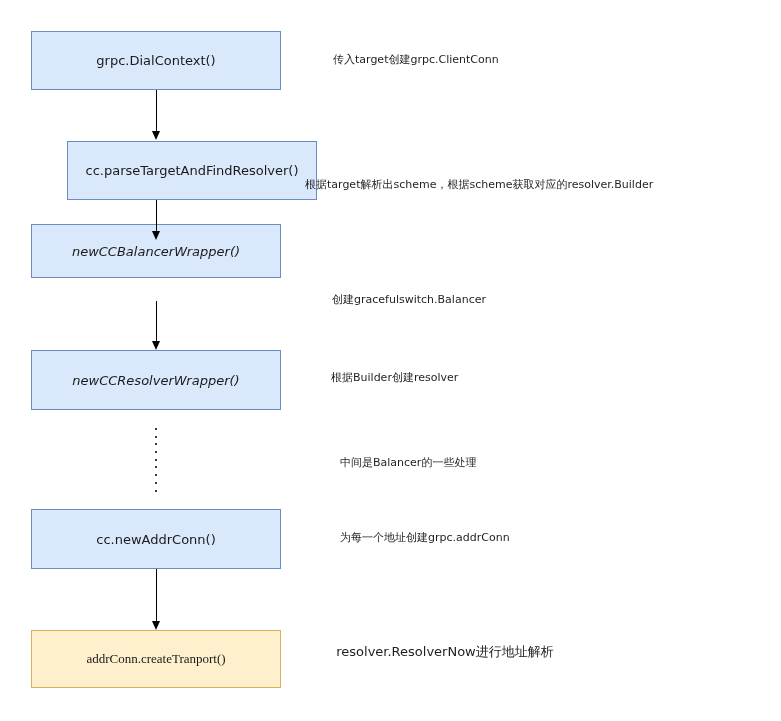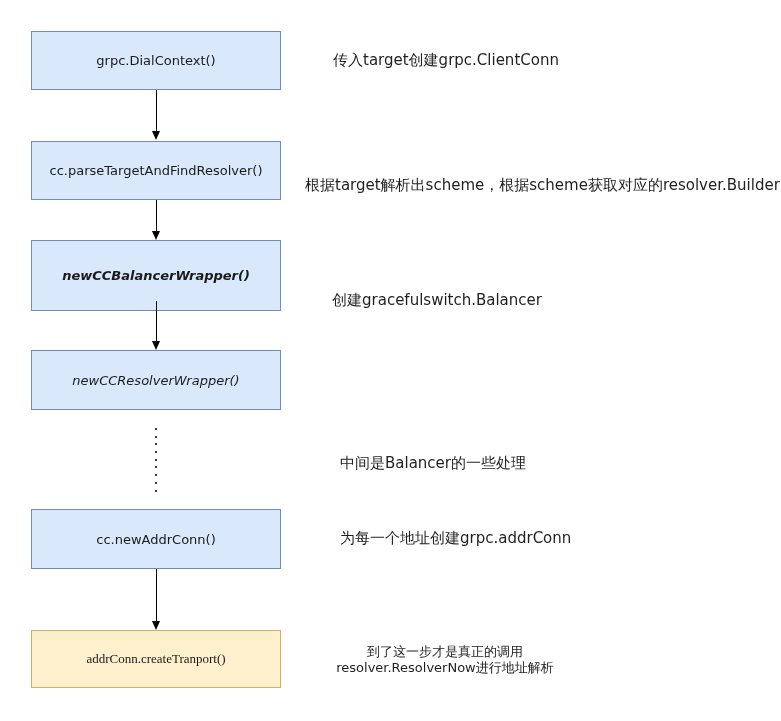--- a/index.html
+++ b/index.html
@@ -21,39 +21,39 @@
   .arrow .head {
     position:absolute; bottom:0; left:2px; width:0; height:0;
     border-left:4.5px solid transparent; border-right:4.5px solid transparent;
     border-top:9px solid #000;
   }
   .dotted-connector {
     position:absolute; left:155px; top:428px; width:2px; height:69px;
     background:repeating-linear-gradient(to bottom,#3a3a3a 0 2px,transparent 2px 7.7px);
   }
   .note {
-    position:absolute; font-size:15px; color:#1f1f1f;
+    position:absolute; font-size:11px; color:#1f1f1f;
     white-space:nowrap; line-height:20px;
   }
   .note-block {
     position:absolute; left:330px; top:644px; width:230px;
     font-size:13px; color:#1f1f1f; text-align:center; line-height:16px;
     white-space:normal;
   }
 </style>
 </head>
 <body>
 
 <div class="canvas">
 
   <div class="flow-box" style="top:31px;height:59px;">grpc.DialContext()</div>
 
-  <div class="flow-box" style="top:141px;height:59px;">cc.parseTargetAndFindResolver()</div>
+  <div class="flow-box" style="top:141px;height:59px;margin-left:36px;">cc.parseTargetAndFindResolver()</div>
 
-  <div class="flow-box italic" style="top:240px;height:71px;font-weight:bold;">newCCBalancerWrapper()</div>
+  <div class="flow-box italic" style="top:224px;height:54px;">newCCBalancerWrapper()</div>
 
   <div class="flow-box italic" style="top:350px;height:60px;">newCCResolverWrapper()</div>
 
   <div class="flow-box" style="top:509px;height:60px;">cc.newAddrConn()</div>
 
   <div class="flow-box yellow" style="top:630px;height:58px;">addrConn.createTranport()</div>
 
   <div class="arrow" style="top:90px;height:50px;">
     <div class="shaft"></div>
     <div class="head"></div>
@@ -75,23 +75,23 @@
     <div class="shaft"></div>
     <div class="head"></div>
   </div>
 
   <div class="note" style="left:333px;top:50px;">传入target创建grpc.ClientConn</div>
 
   <div class="note" style="left:305px;top:175px;">根据target解析出scheme，根据scheme获取对应的resolver.Builder</div>
 
   <div class="note" style="left:332px;top:265px;margin-top:25px;">创建gracefulswitch.Balancer</div>
 
+  <div class="note" style="left:331px;top:368px;">根据Builder创建resolver</div>
 
   <div class="note" style="left:340px;top:453px;">中间是Balancer的一些处理</div>
 
   <div class="note" style="left:340px;top:528px;">为每一个地址创建grpc.addrConn</div>
 
   <div class="note-block">
-    <div>到了这一步才是真正的调用</div>
     <div>resolver.ResolverNow进行地址解析</div>
   </div>
 
 </div>
 
 </body></html>

